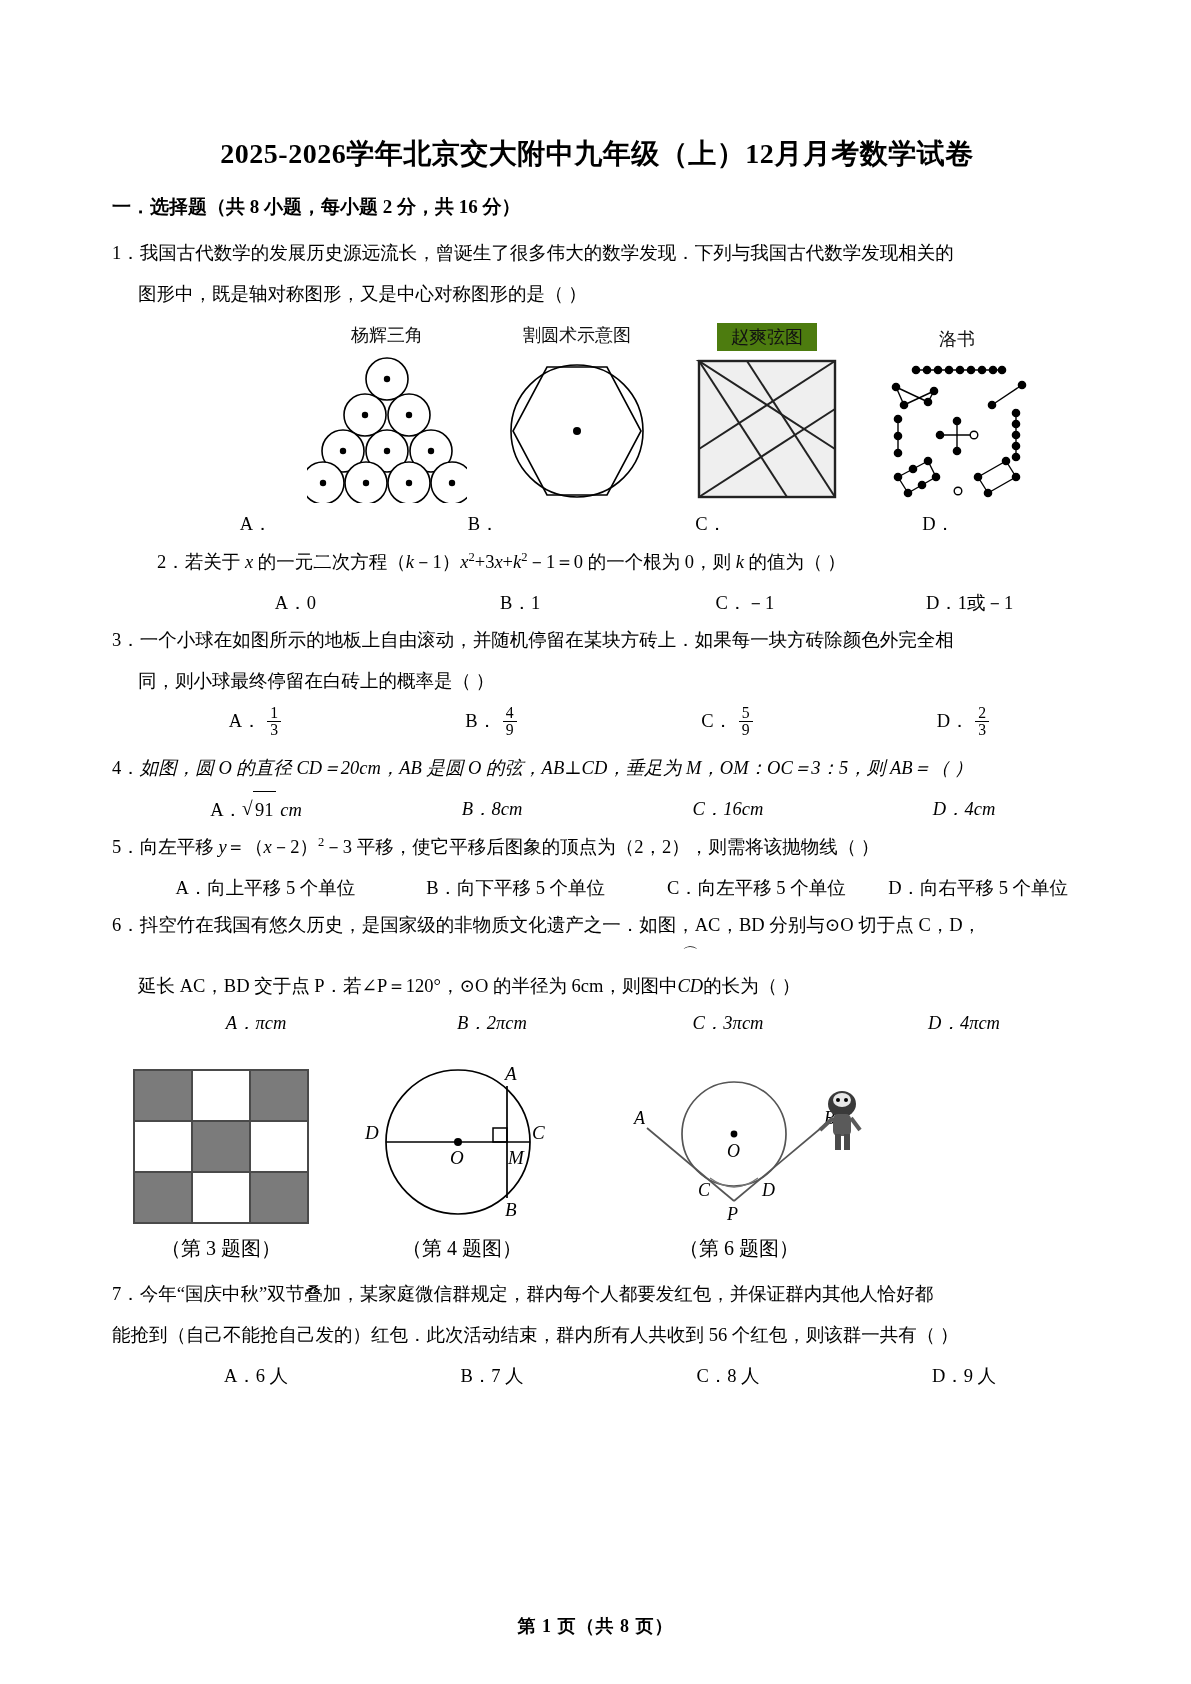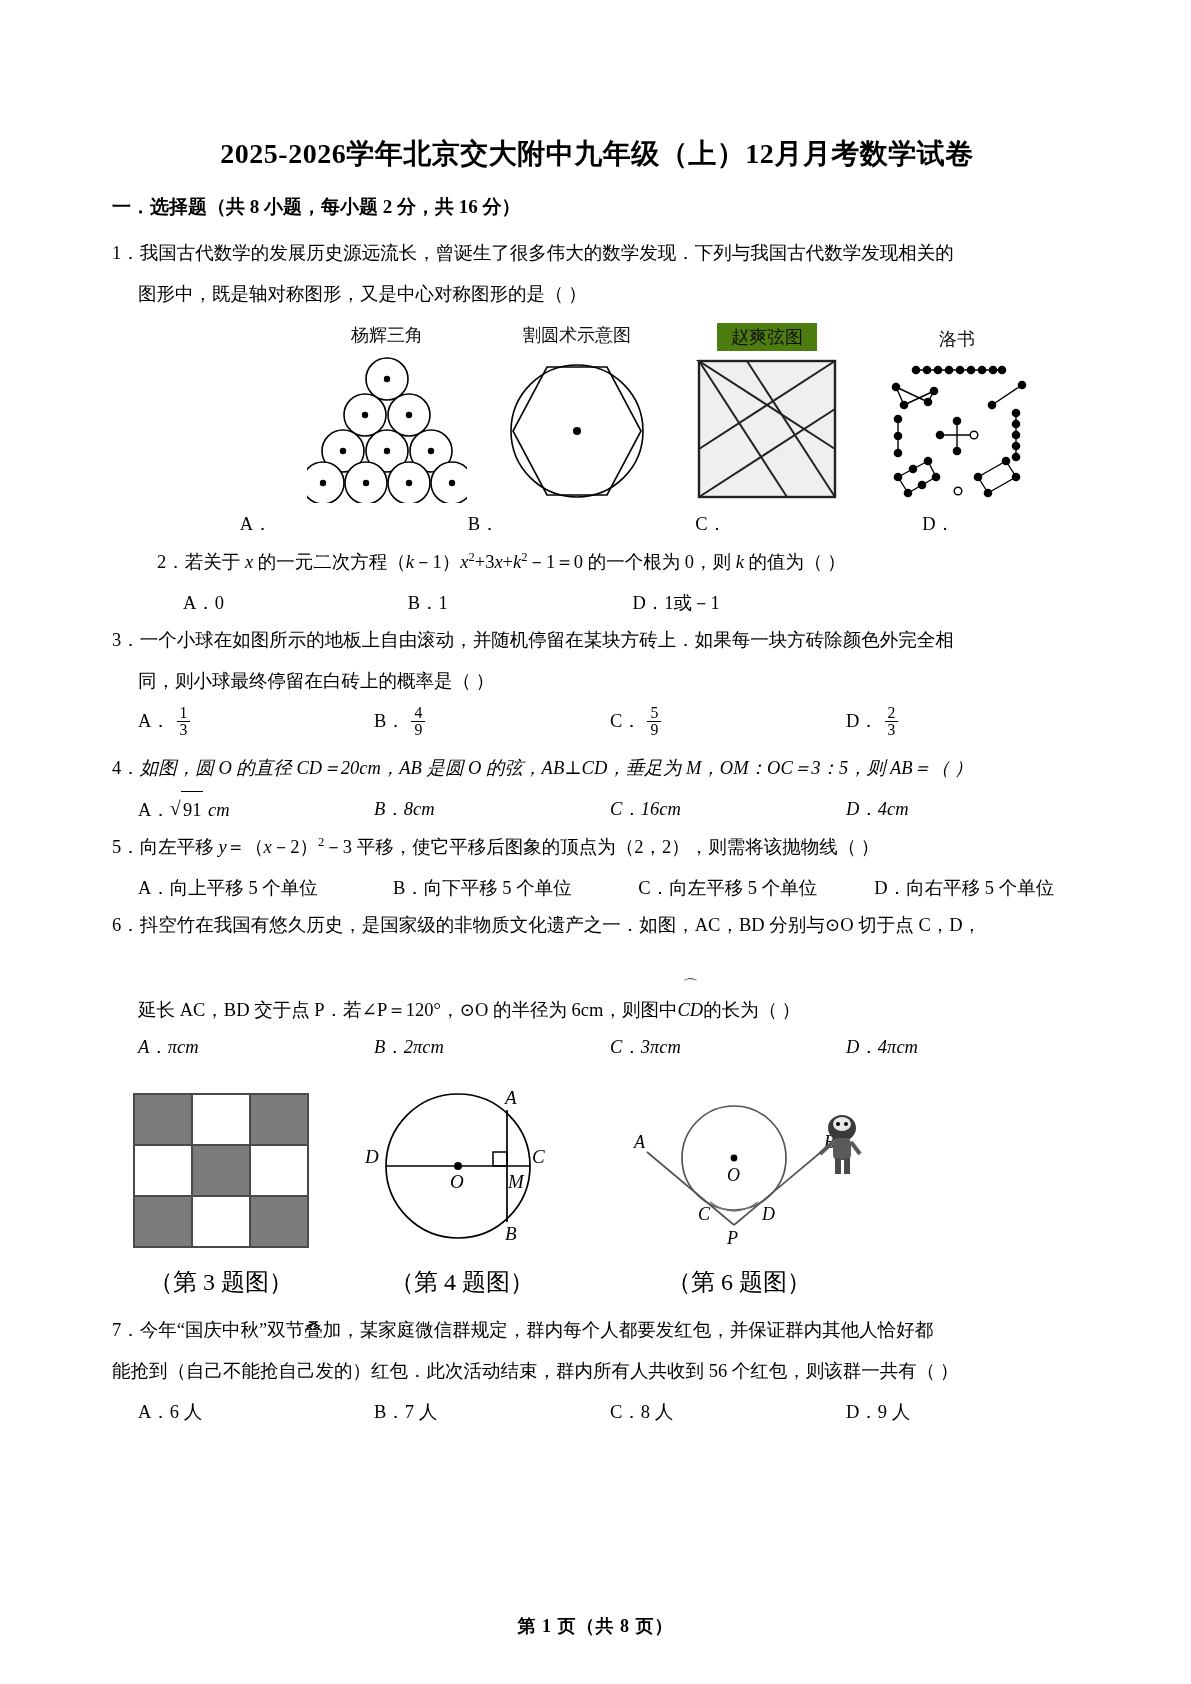--- a/index.html
+++ b/index.html
@@ -29,41 +29,41 @@
     text-align:justify;
   }
   .q-line{
     font-size:18.5px;line-height:2.0;
     padding-left:26px;
   }
   .opts{
     font-size:18.5px;line-height:2.0;padding-left:26px;
     display:flex;
   }
-  .opts .op{display:inline-block;}
+  .opts .op{display:inline-block;text-align:center;}
   .opts.w4 .op{width:25%;}
   i{font-style:italic;}
   .it{font-style:italic;}
   sup{font-size:0.68em;vertical-align:super;line-height:0;}
   .frac{
     display:inline-flex;flex-direction:column;align-items:center;
     vertical-align:middle;line-height:1.05;font-size:0.85em;
     margin:0 2px;position:relative;top:-1px;
   }
   .frac .num{padding:0 3px;}
   .frac .den{padding:0 3px;border-top:1.4px solid #000;}
   .sqrt{
     display:inline-block;position:relative;padding-left:11px;
   }
   .sqrt::before{
     content:"\221A";position:absolute;left:0;top:-1px;font-size:1.05em;
   }
   .sqrt .rad{border-top:1.3px solid #000;padding:0 2px;display:inline-block;}
   .arc{
-    display:inline-block;position:relative;padding-top:12px;font-style:italic;margin-top:32px;
+    display:inline-block;position:relative;padding-top:20px;font-style:italic;
   }
   .arc::before{
     content:"\2312";position:absolute;left:50%;transform:translateX(-50%);
     top:-10px;font-size:0.85em;font-style:normal;
   }
   
   .fig-row1{
     display:flex;justify-content:flex-end;align-items:flex-end;
     margin:10px 0 2px 0;padding:0 30px;
   }
@@ -73,21 +73,21 @@
   .opt-row1{
     display:flex;justify-content:space-around;padding:0 30px;
     font-size:18.5px;margin-top:4px;
   }
   .opt-row1 span{width:190px;text-align:center;}
   
   .fig-row2{
     display:flex;align-items:flex-end;margin-top:14px;padding-left:20px;gap:52px;
   }
   .fig2-cell{text-align:center;}
-  .fig-cap{font-size:24px;margin-top:12px;text-align:center;}
+  .fig-cap{font-size:20px;margin-top:5px;text-align:center;}
   .footer{
     position:absolute;left:0;bottom:46px;width:1191px;text-align:center;
     font-size:18px;font-weight:bold;letter-spacing:1px;
   }
   svg{display:block;}
   .svgwrap{display:inline-block;}
 </style>
 </head>
 <body>
 
@@ -249,20 +249,21 @@
       </div>
     </div>
 
     <div style="margin-top:8px;margin-left:45px;">
       <div class="q">
         <span>2．</span><span>若关于 </span><i>x</i><span> 的一元二次方程（</span><i>k</i><span>－1）</span><i>x</i><sup>2</sup><span>+3</span><i>x</i><span>+</span><i>k</i><sup>2</sup><span>－1＝0 的一个根为 0，则 </span><i>k</i><span> 的值为（       ）</span>
       </div>
       <div class="opts w4">
         <span class="op">A．0</span>
         <span class="op">B．1</span>
+        <span class="op">C．－1</span>
         <span class="op">D．1或－1</span>
       </div>
     </div>
 
     <div>
       <div class="q">
         <span>3．</span><span>一个小球在如图所示的地板上自由滚动，并随机停留在某块方砖上．如果每一块方砖除颜色外完全相</span>
       </div>
       <div class="q-line">同，则小球最终停留在白砖上的概率是（       ）</div>
       <div class="opts w4" style="line-height:1.2;margin:6px 0 10px 0;">

